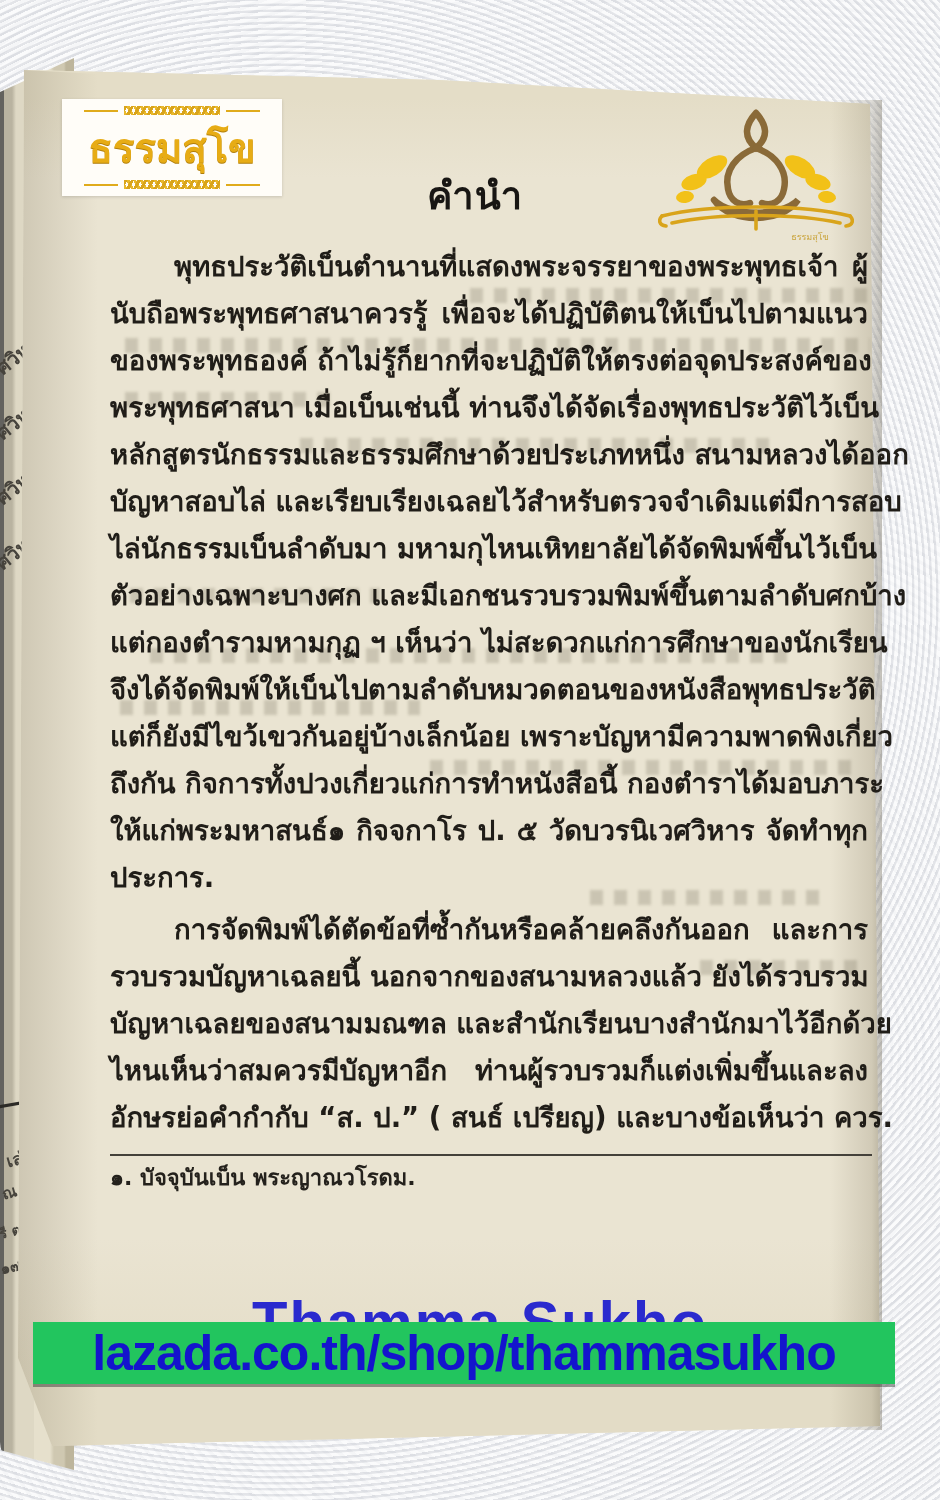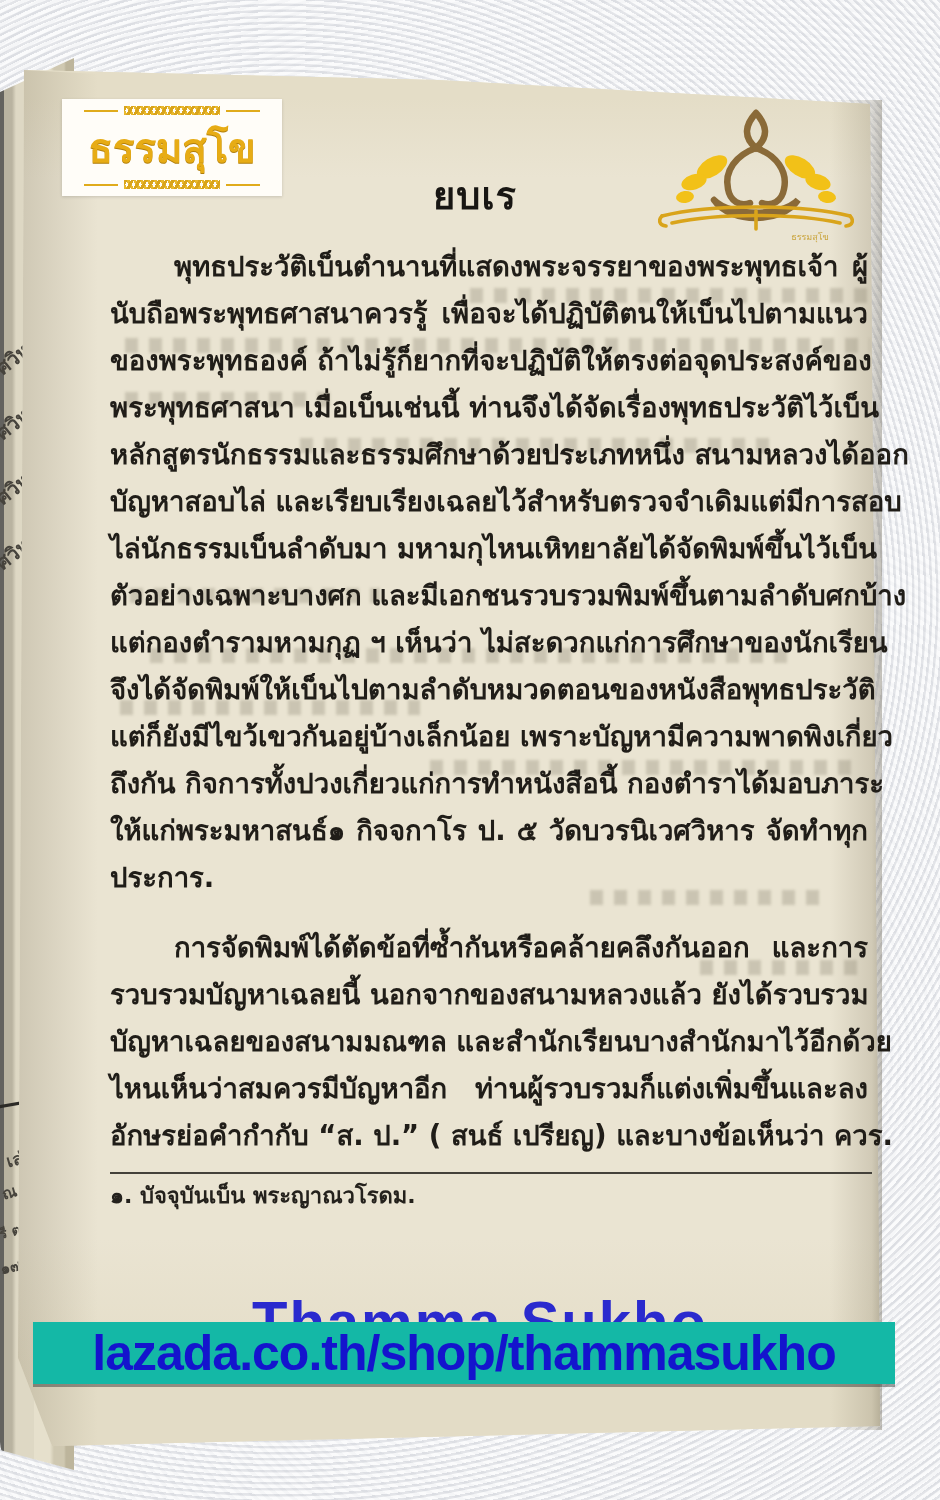--- a/index.html
+++ b/index.html
@@ -51,27 +51,27 @@
   
   .lotus{position:absolute;left:658px;top:103px;width:196px;height:142px;z-index:5;}
   
   .title{position:absolute;left:115px;top:165px;width:720px;z-index:4;text-align:center;
     font-size:38px;font-weight:bold;color:#181613;letter-spacing:1px;}
   .body{position:absolute;left:110px;top:243px;width:758px;z-index:4;color:#201d18;
     font-size:27.5px;font-weight:600;}
   .line{line-height:47px;height:47px;text-align:justify;text-align-last:justify;white-space:nowrap;overflow:visible;}
   .line.start{text-indent:64px;}
   .line.end{text-align-last:left;}
-  .para2{margin-top:23px;}
+  .para2{margin-top:5px;}
   .foot-rule{margin-top:13px;width:762px;border-top:2px solid #44413a;}
   .footnote{margin-top:9px;font-size:22px;font-weight:bold;color:#24211c;line-height:26px;}
   
   .peek{position:absolute;left:252px;top:1288px;z-index:4;color:#2a2ace;font-weight:bold;
     font-size:58px;letter-spacing:2px;font-family:"Liberation Sans",sans-serif;}
-  .banner{position:absolute;left:33px;top:1322px;width:862px;height:62px;background:#14b8a6;z-index:7;
+  .banner{position:absolute;left:33px;top:1322px;width:862px;height:62px;background:#22c55e;z-index:7;
     display:flex;align-items:center;justify-content:center;
     box-shadow:0 3px 0 rgba(45,45,45,.45);}
   .banner-text{font-family:"Liberation Sans",sans-serif;font-weight:bold;font-size:50px;
     color:#1414cd;letter-spacing:-1px;line-height:1;}
 </style>
 </head>
 <body>
 
 <div class="spine">
   <span class="frag" style="left:-8px;top:278px;font-size:20px;transform:rotate(-38deg);">ศวิหาร</span>
@@ -134,21 +134,21 @@
       <path d="M4,113 C52,101 144,101 192,113"></path>
       <path d="M14,120 C60,110 136,110 182,120"></path>
       <path d="M98,108 L98,126"></path>
       <path d="M4,113 C0,117 1,122 8,123"></path>
       <path d="M192,113 C196,117 195,122 188,123"></path>
     </g>
     <text x="152" y="137" font-size="9" fill="#c9a339" text-anchor="middle">ธรรมสุโข</text>
   </svg>
 </div>
 
-<div class="title">ยบเร</div>
+<div class="title">คำนำ</div>
 
 <div class="body">
   <div class="line start">พุทธประวัติเบ็นตำนานที่แสดงพระจรรยาของพระพุทธเจ้า ผู้</div>
   <div class="line">นับถือพระพุทธศาสนาควรรู้ เพื่อจะได้ปฏิบัติตนให้เบ็นไปตามแนว</div>
   <div class="line">ของพระพุทธองค์ ถ้าไม่รู้ก็ยากที่จะปฏิบัติให้ตรงต่อจุดประสงค์ของ</div>
   <div class="line">พระพุทธศาสนา เมื่อเบ็นเช่นนี้ ท่านจึงได้จัดเรื่องพุทธประวัติไว้เบ็น</div>
   <div class="line">หลักสูตรนักธรรมและธรรมศึกษาด้วยประเภทหนึ่ง สนามหลวงได้ออก</div>
   <div class="line">บัญหาสอบไล่ และเรียบเรียงเฉลยไว้สำหรับตรวจจำเดิมแต่มีการสอบ</div>
   <div class="line">ไล่นักธรรมเบ็นลำดับมา มหามกุไหนเหิทยาลัยได้จัดพิมพ์ขึ้นไว้เบ็น</div>
   <div class="line">ตัวอย่างเฉพาะบางศก และมีเอกชนรวบรวมพิมพ์ขึ้นตามลำดับศกบ้าง</div>

